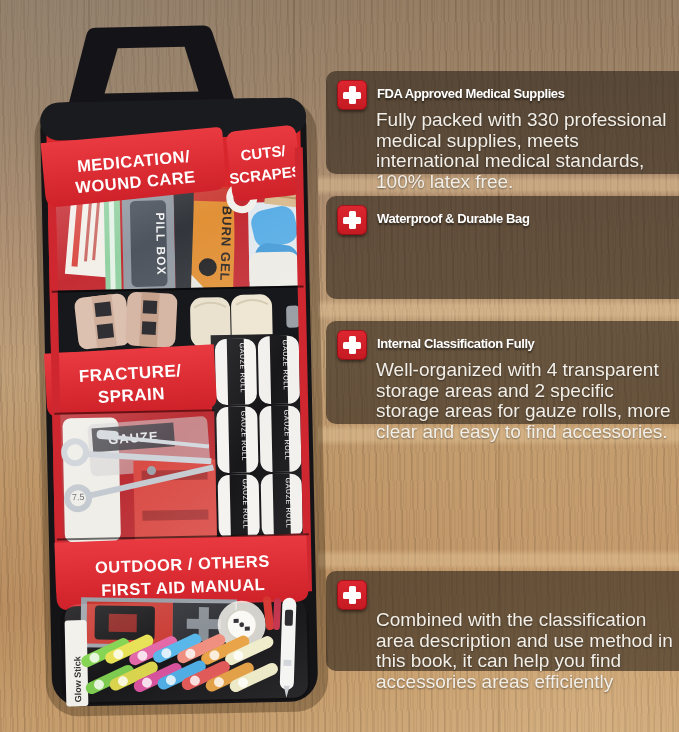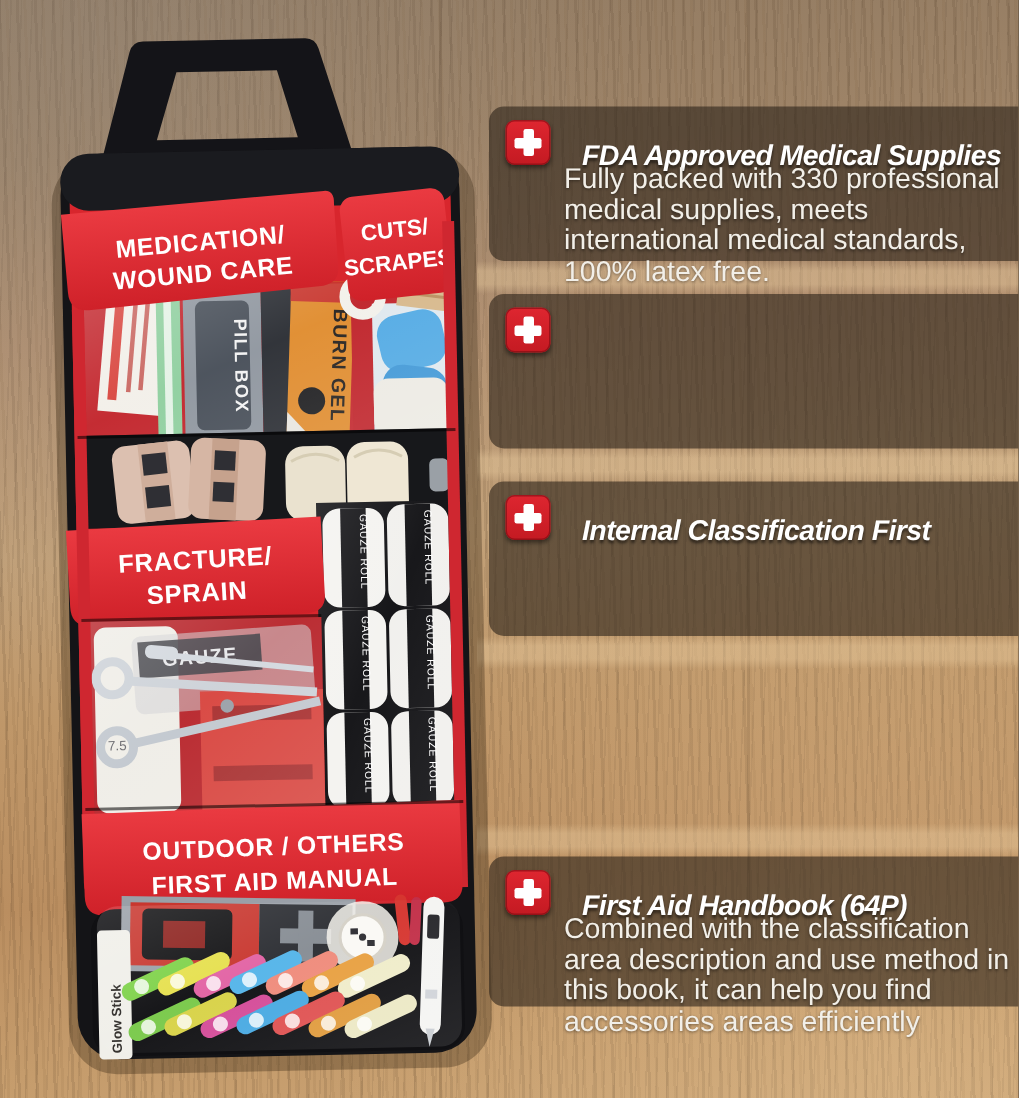--- a/index.html
+++ b/index.html
@@ -29,23 +29,23 @@
     border-radius:10px 0 0 10px;
   }
   .cross{
     position:absolute;left:11px;top:9px;width:30px;height:30px;
     background:linear-gradient(180deg,#de2630,#c41a22);
     border-radius:6px;box-shadow:0 2px 3px rgba(0,0,0,0.45), inset 0 0 0 1px rgba(120,10,16,0.6);
   }
   .cross::before{content:"";position:absolute;left:6px;top:11.5px;width:18px;height:7px;background:#fff;border-radius:1.5px;}
   .cross::after{content:"";position:absolute;left:11.5px;top:6px;width:7px;height:18px;background:#fff;border-radius:1.5px;}
   .feature h2{
-    position:absolute;left:50px;top:10px;margin:12px;
-    font-size:19px;line-height:24px;font-weight:bold;letter-spacing:-0.4px;
-    color:#ffffff;text-shadow:0 2px 2px rgba(0,0,0,0.55);white-space:nowrap;font-style:italic;
+    position:absolute;left:50px;top:10px;margin:1px;
+    font-size:13px;line-height:24px;font-weight:bold;letter-spacing:-0.4px;
+    color:#ffffff;text-shadow:0 2px 2px rgba(0,0,0,0.55);white-space:nowrap;
   }
   .feature p{
     position:absolute;left:50px;top:39px;margin:0;width:302px;
     font-size:19px;line-height:20.5px;color:#f2efe8;
     text-shadow:0 1px 2px rgba(0,0,0,0.45);
   }
   
   .bag-photo{position:absolute;left:0;top:0;}
   .bag-photo text{font-family:"Liberation Sans",sans-serif;}
 </style>
@@ -317,28 +317,29 @@
   <section class="feature" style="top:71px">
     <div class="band"></div>
     <span class="cross"></span>
     <h2>FDA Approved Medical Supplies</h2>
     <p>Fully packed with 330 professional medical supplies, meets international medical standards, 100% latex free.</p>
   </section>
 
   <section class="feature" style="top:196px">
     <div class="band"></div>
     <span class="cross"></span>
+    <h2>Waterproof &amp; Durable Bag</h2>
   </section>
 
   <section class="feature" style="top:321px">
     <div class="band"></div>
     <span class="cross"></span>
-    <h2>Internal Classification First</h2>
+    <h2>Internal Classification Fully</h2>
+    <p>Well-organized with 4 transparent storage areas and 2 specific storage areas for gauze rolls, more clear and easy to find accessories.</p>
   </section>
 
 
   <section class="feature" style="top:571px;height:100px">
     <div class="band"></div>
     <span class="cross"></span>
-    <h2>First Aid Handbook (64P)</h2>
     <p>Combined with the classification area description and use method in this book, it can help you find accessories areas efficiently</p>
   </section>
 </div>
 
 </body></html>

